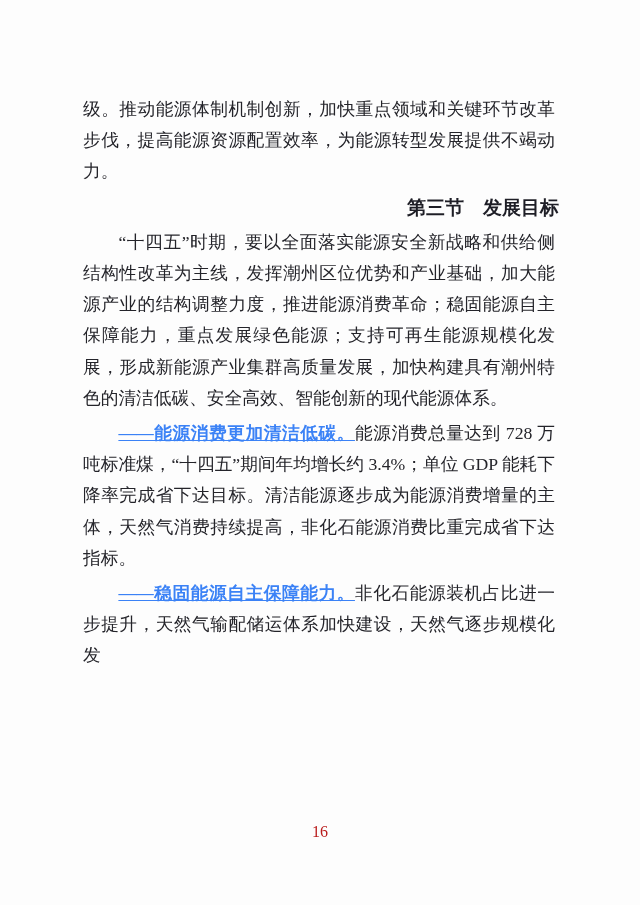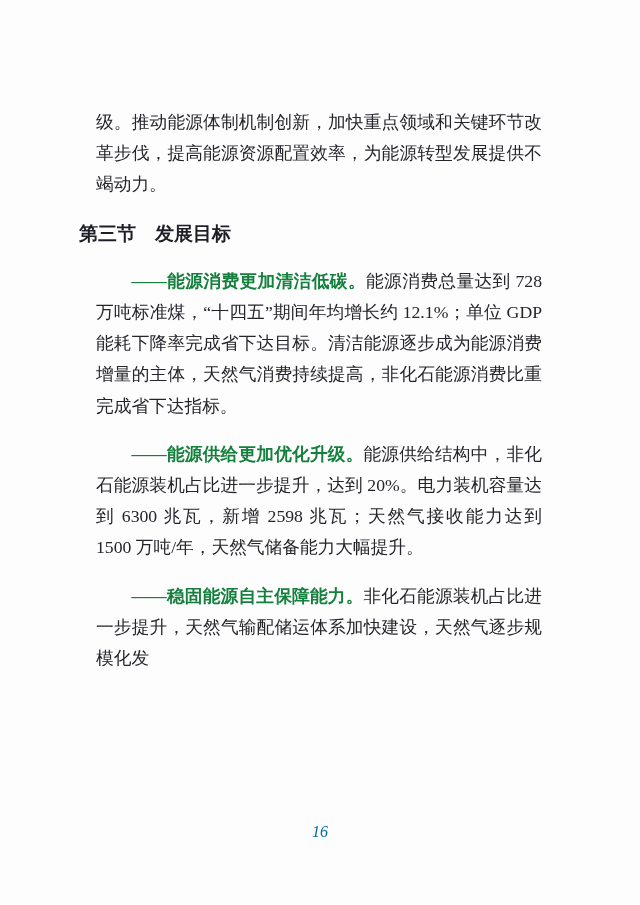--- a/index.html
+++ b/index.html
@@ -23,75 +23,73 @@
     left: 79px;
     top: 90px;
     width: 480px;
     font-size: 17.7px;
     line-height: 31.2px;
     text-align: justify;
     text-justify: inter-character;
     letter-spacing: 0;
   }
   .para {
-    margin: 17px;
+    margin: 4px;
     padding: 0;
     text-indent: 2em;
   }
   .para.no-indent {
     text-indent: 0;
   }
   .section-heading {
     margin: 0;
     padding: 0;
     font-size: 19px;
     line-height: 31.2px;
     font-weight: bold;
-    text-align: left;
+    text-align: right;
     text-indent: 0;
     color: #1e1e26;
   }
   .goal-lead {
     font-weight: bold;
-    color: #15803d;
+    color: #3b82f6;
+    text-decoration: underline;
   }
   .page-number {
     position: absolute;
     left: 0;
     right: 0;
     top: 822px;
     text-align: center;
     font-size: 16px;
     line-height: 20px;
-    color: #0369a1;
+    color: #b91c1c;
     font-family: "Liberation Serif", "DejaVu Serif", serif;
-    font-style: italic;
   }
 </style>
 </head>
 <body>
 
 <div class="page">
 
   <div class="page-body">
 
     <p class="para no-indent">级。推动能源体制机制创新，加快重点领域和关键环节改革步伐，提高能源资源配置效率，为能源转型发展提供不竭动力。</p>
 
     <h2 class="section-heading">第三节　发展目标</h2>
 
+    <p class="para">“十四五”时期，要以全面落实能源安全新战略和供给侧结构性改革为主线，发挥潮州区位优势和产业基础，加大能源产业的结构调整力度，推进能源消费革命；稳固能源自主保障能力，重点发展绿色能源；支持可再生能源规模化发展，形成新能源产业集群高质量发展，加快构建具有潮州特色的清洁低碳、安全高效、智能创新的现代能源体系。</p>
 
 
 
     <p class="para">
-      <span class="goal-lead">——能源消费更加清洁低碳。</span><span>能源消费总量达到 728 万吨标准煤，“十四五”期间年均增长约 12.1%；单位 GDP 能耗下降率完成省下达目标。清洁能源逐步成为能源消费增量的主体，天然气消费持续提高，非化石能源消费比重完成省下达指标。</span>
+      <span class="goal-lead">——能源消费更加清洁低碳。</span><span>能源消费总量达到 728 万吨标准煤，“十四五”期间年均增长约 3.4%；单位 GDP 能耗下降率完成省下达目标。清洁能源逐步成为能源消费增量的主体，天然气消费持续提高，非化石能源消费比重完成省下达指标。</span>
     </p>
 
-    <p class="para">
-      <span class="goal-lead">——能源供给更加优化升级。</span><span>能源供给结构中，非化石能源装机占比进一步提升，达到 20%。电力装机容量达到 6300 兆瓦，新增 2598 兆瓦；天然气接收能力达到 1500 万吨/年，天然气储备能力大幅提升。</span>
-    </p>
 
     <p class="para">
       <span class="goal-lead">——稳固能源自主保障能力。</span><span>非化石能源装机占比进一步提升，天然气输配储运体系加快建设，天然气逐步规模化发</span>
     </p>
 
   </div>
 
   <div class="page-number">16</div>
 
 </div>

